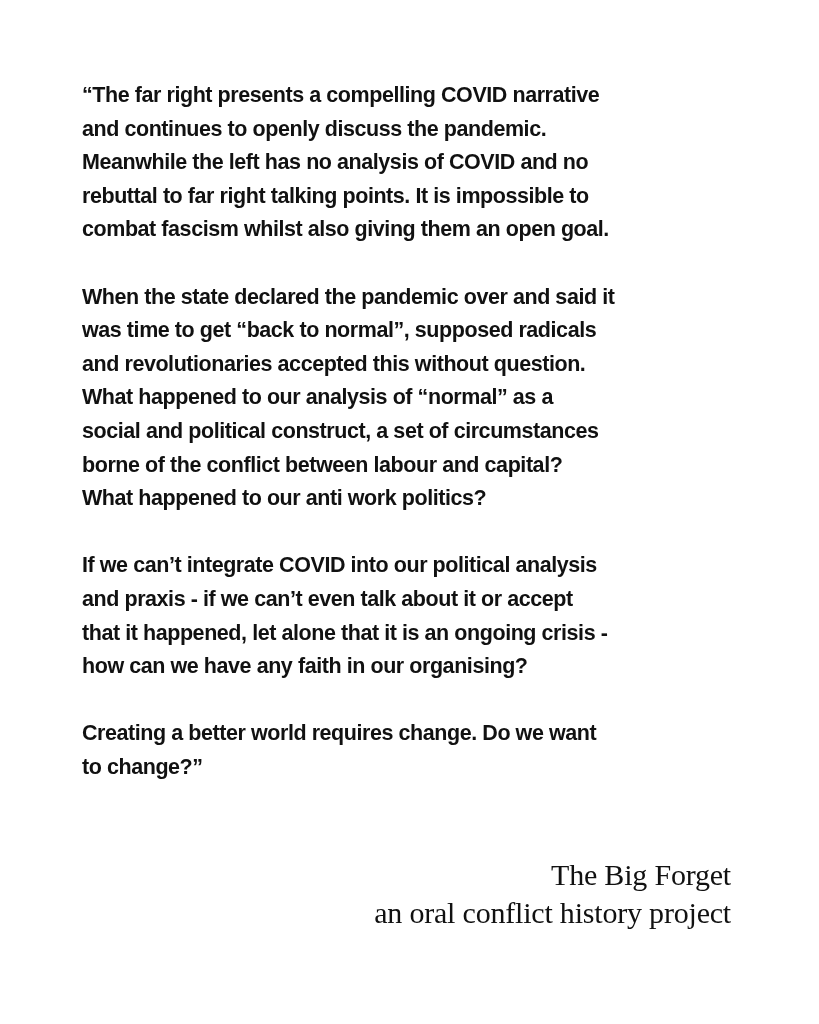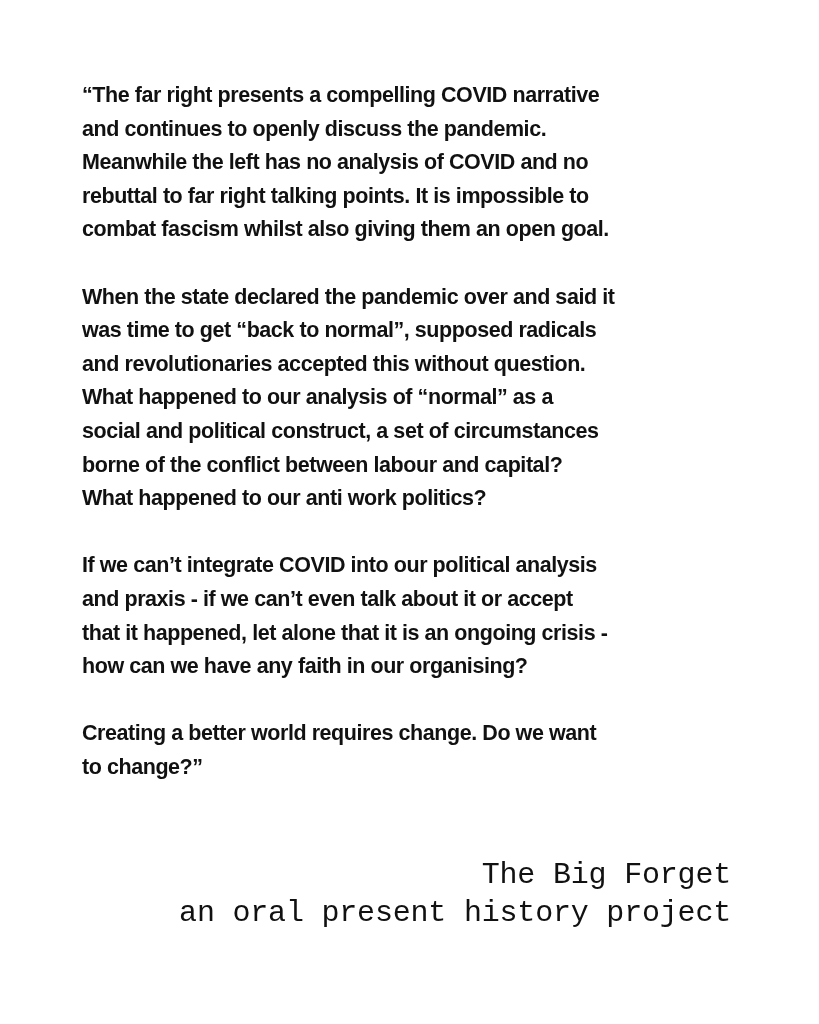--- a/index.html
+++ b/index.html
@@ -33,21 +33,21 @@
     }
     .line {
       display: block;
       white-space: nowrap;
     }
     .attribution {
       position: absolute;
       right: 88px;
       top: 856px;
       text-align: right;
-      font-family: Liberation Mono, monospace;
+      font-family: Liberation Serif, serif;
       font-weight: normal;
       font-size: 30px;
       line-height: 38px;
       letter-spacing: -0.2px;
     }
     .attribution .line {
       display: block;
       white-space: nowrap;
     }
   </style>
@@ -78,14 +78,14 @@
     <span class="line">how can we have any faith in our organising?</span>
   </p>
   <p class="para">
     <span class="line">Creating a better world requires change. Do we want</span>
     <span class="line">to change?”</span>
   </p>
 </div>
 
 <div class="attribution">
   <span class="line">The Big Forget</span>
-  <span class="line">an oral present history project</span>
+  <span class="line">an oral conflict history project</span>
 </div>
 
 </body></html>

